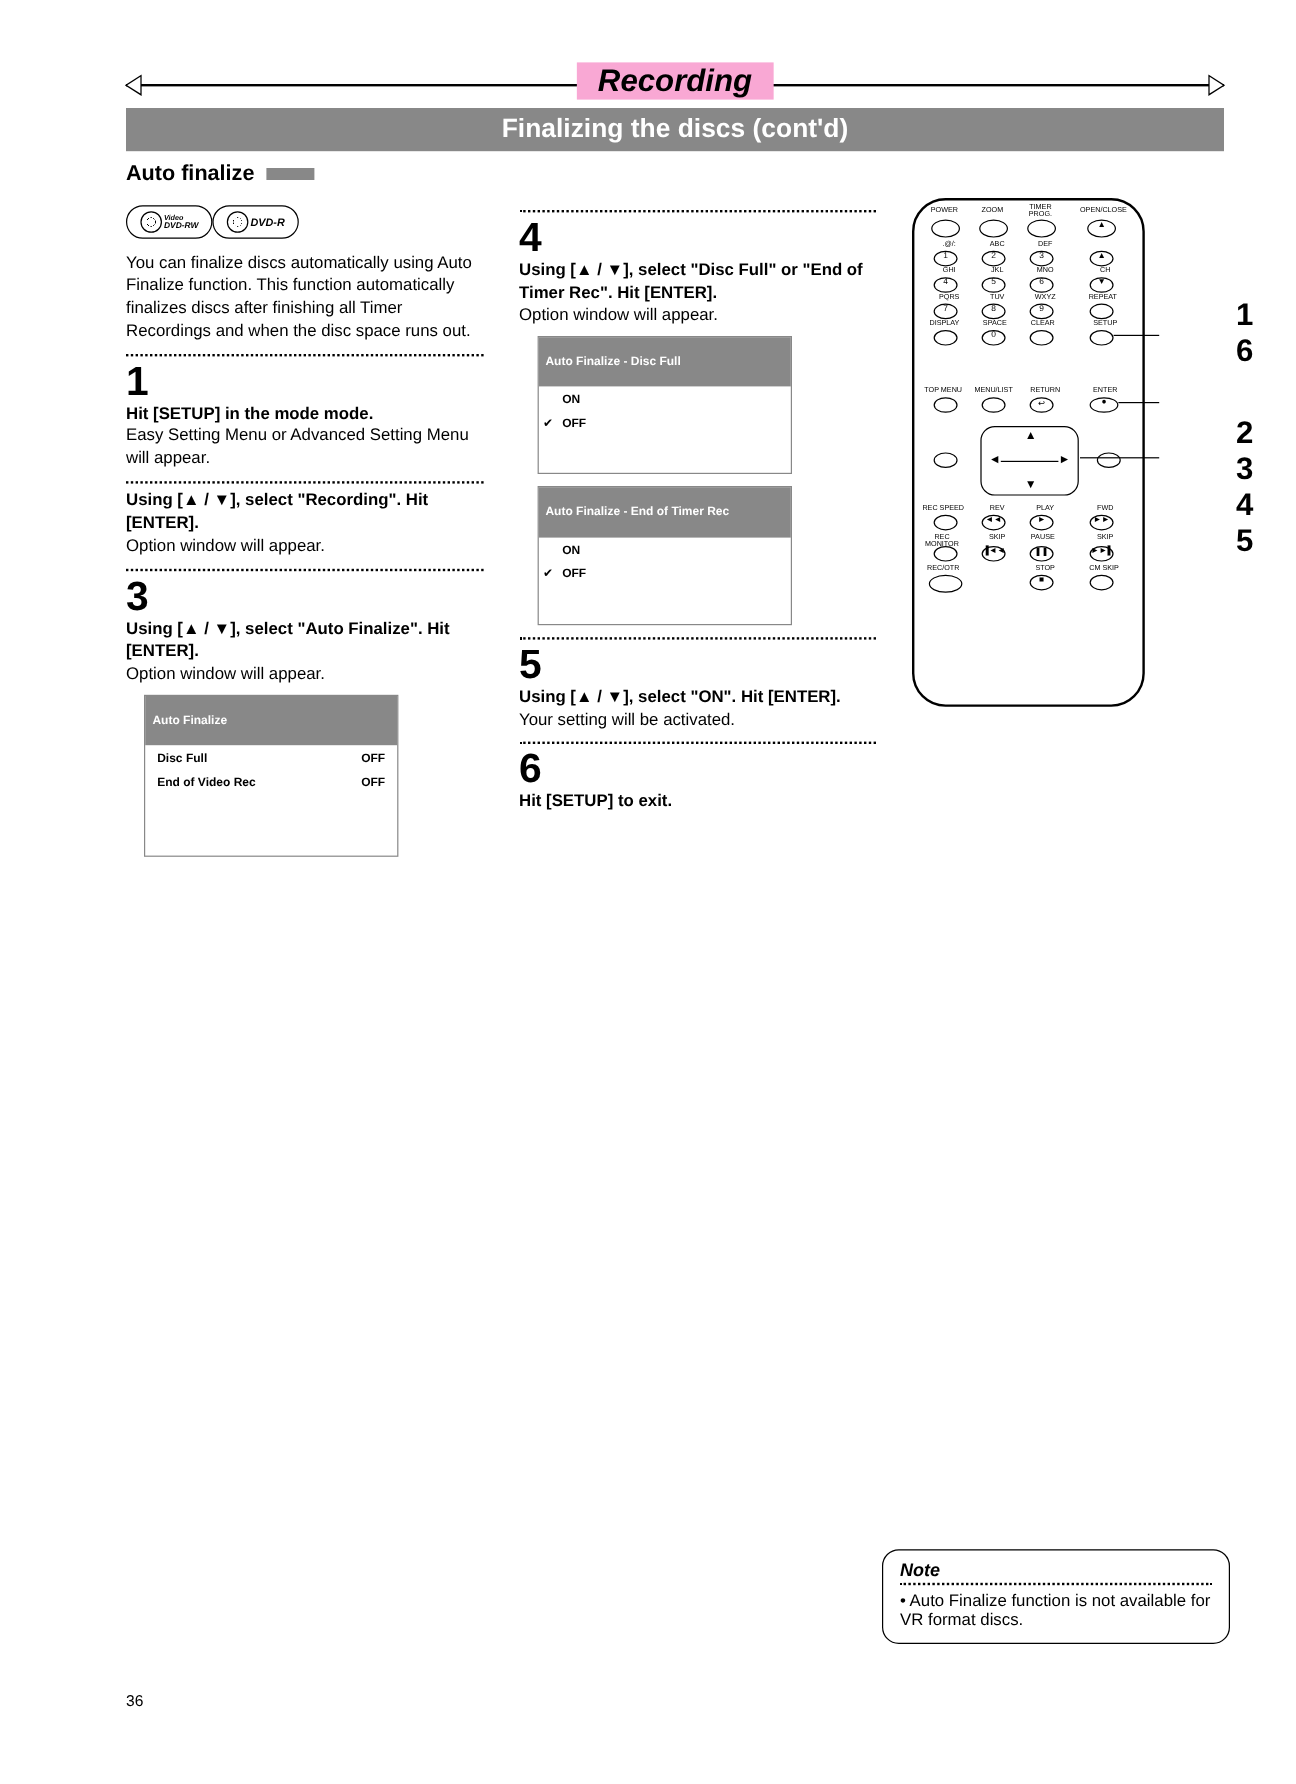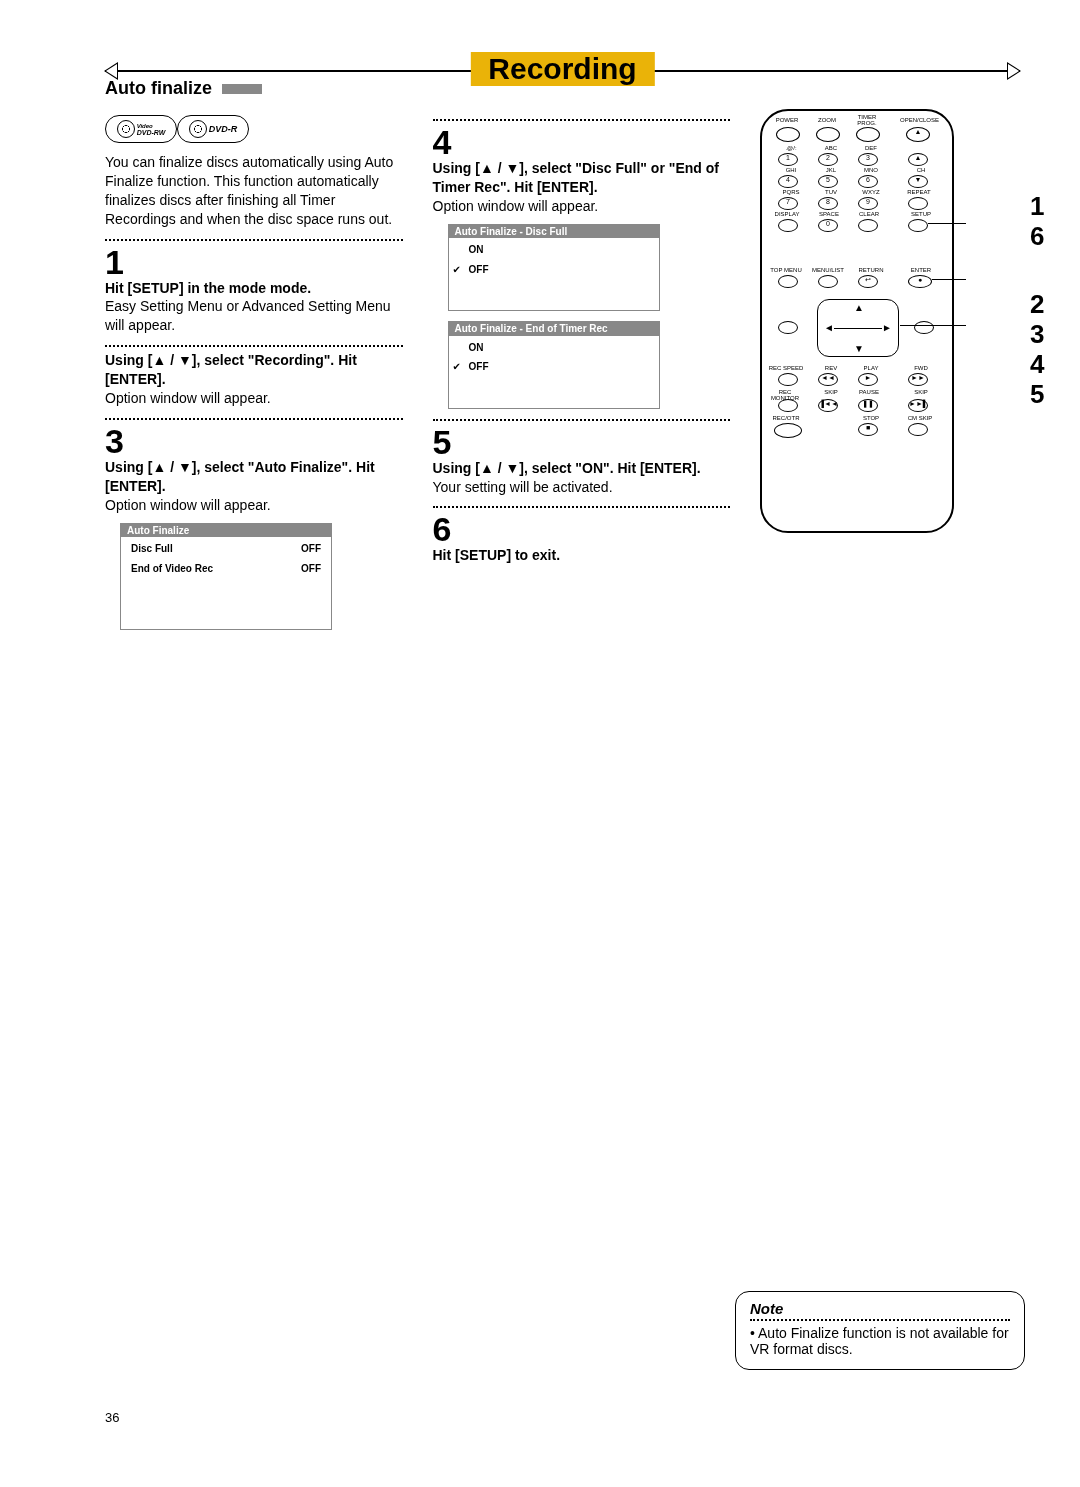--- a/index.html
+++ b/index.html
@@ -22,24 +22,25 @@
   .banner-line {
     border: 1px solid #000;
     height: 0;
     position: relative;
   }
   .banner-title {
     position: absolute;
     left: 50%;
     transform: translateX(-50%);
     top: -18px;
-    background: #eab308;
+    background: #f9a8d4;
     padding: 0 18px;
-    font-size: 30px;
-    font-weight: bold;
+    font-size: 26px;
+    font-weight: bold;
+    font-style: italic;
   }
   .arrow-left, .arrow-right {
     position: absolute;
     top: -9px;
     width: 0;
     height: 0;
     border-top: 9px solid transparent;
     border-bottom: 9px solid transparent;
   }
   .arrow-left {
@@ -151,21 +152,21 @@
   .osd-box {
     border: 1px solid #888;
     width: 210px;
     margin: 8px 0 10px 15px;
     font-size: 10px;
     background: #fff;
   }
   .osd-header {
     background: #888;
     color: #fff;
-    padding: 0 6px;
+    padding: 14px 6px;
     font-weight: bold;
     font-size: 10px;
   }
   .osd-row {
     display: flex;
     justify-content: space-between;
     padding: 3px 10px;
     border-bottom: 0px;
     position: relative;
   }
@@ -277,20 +278,21 @@
 <div class="page">
 
   <div class="top-banner">
     <div class="banner-line">
       <div class="arrow-left"></div>
       <div class="arrow-right"></div>
     </div>
     <div class="banner-title">Recording</div>
   </div>
 
+  <div class="sub-banner">Finalizing the discs (cont'd)</div>
 
   <div class="section-title">
     <span>Auto finalize</span>
     <span class="marker"></span>
   </div>
 
   <div class="columns">
 
     <div class="col">
       <div class="disc-icons">

